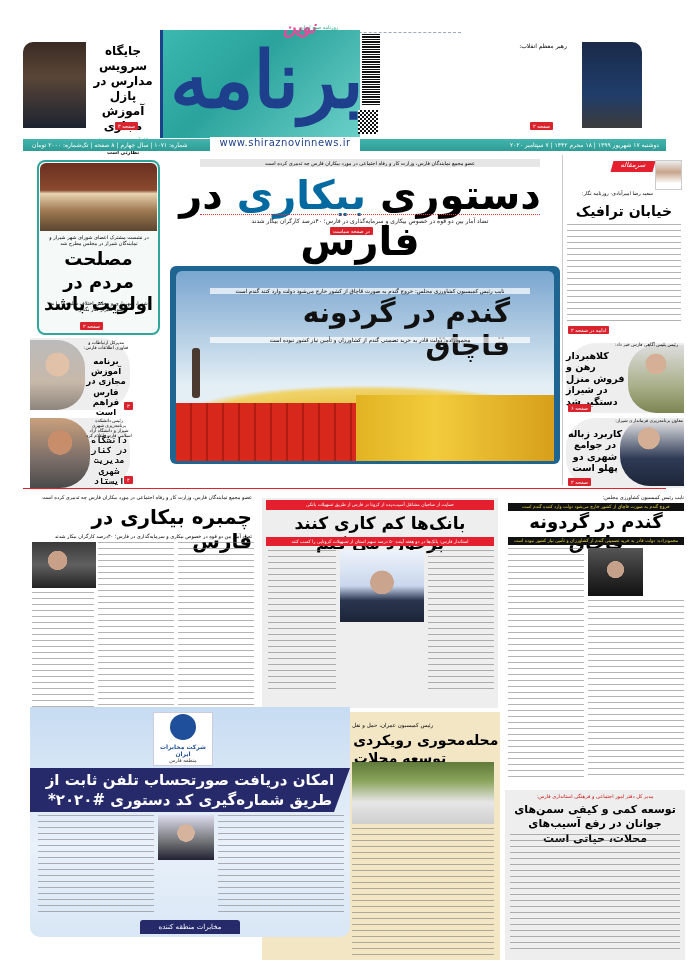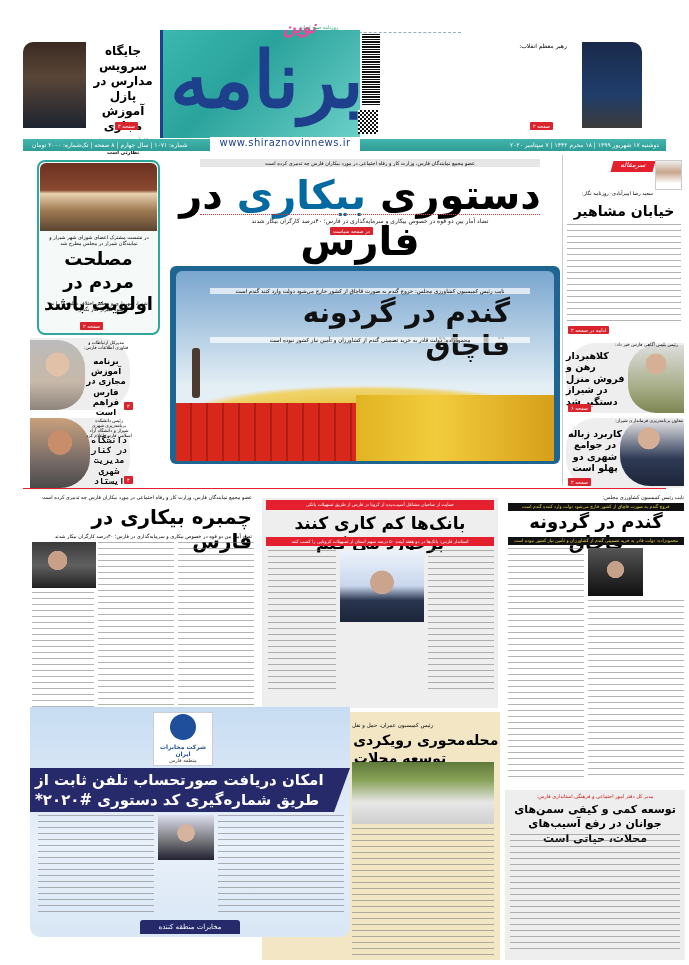--- a/index.html
+++ b/index.html
@@ -132,21 +132,21 @@
   #hood-photo { left: 352px; top: 762px; width: 142px; height: 62px; background: linear-gradient(#5f7a3a,#8aa35a 30%,#e6e6e6 65%,#cfcfcf); }
   #hood-body { left: 352px; top: 828px; width: 142px; height: 128px; }
 
   
   #ad-box { left: 30px; top: 707px; width: 320px; height: 230px; background: linear-gradient(#c7dcf2,#e9f1fa 60%,#d8e6f5); border-radius: 0 0 10px 10px; }
   #ad-logo { left: 153px; top: 712px; width: 60px; height: 54px; background: #fff; border: 1px solid #ccd; }
   #ad-logo-circle { left: 170px; top: 714px; width: 26px; height: 26px; background: #1f4f9a; border-radius: 50%; }
   #ad-logo-name { left: 153px; top: 743px; width: 60px; font-size: 6px; color: #1f4f9a; text-align: center; font-weight: bold; }
   #ad-logo-region { left: 153px; top: 757px; width: 60px; font-size: 5px; color: #333; text-align: center; }
   #ad-banner { left: 30px; top: 768px; width: 320px; height: 44px; background: #262a6a; clip-path: polygon(0 0,100% 0,95% 100%,0 100%); }
-  #ad-title { left: 35px; top: 770px; width: 310px; font-size: 15px; color: #fff; font-weight: bold; text-align: left; line-height: 1.35; }
+  #ad-title { left: 35px; top: 770px; width: 310px; font-size: 15px; color: #fff; font-weight: bold; text-align: center; line-height: 1.35; }
   #ad-photo { left: 158px; top: 815px; width: 56px; height: 45px; background: radial-gradient(circle at 50% 40%,#d6b39c 22%,transparent 23%), linear-gradient(#dde,#444b 60%,#223); }
   #ad-col1 { left: 38px; top: 815px; width: 116px; height: 100px; }
   #ad-col2 { left: 218px; top: 815px; width: 126px; height: 100px; }
   #ad-footer { left: 140px; top: 920px; width: 100px; height: 14px; background: #262a6a; color: #fff; font-size: 7px; text-align: center; line-height: 14px; border-radius: 3px 3px 0 0; }
 </style>
 </head>
 <body>
 
 <div class="abs" id="masthead-dash"></div>
 <div class="abs" id="logo-box"></div>
@@ -191,21 +191,21 @@
 <div class="abs" id="grain-fall"></div>
 <div class="abs" id="worker"></div>
 <div class="abs" id="wheat-kicker">نایب رئیس کمیسیون کشاورزی مجلس: خروج گندم به صورت قاچاق از کشور خارج می‌شود دولت وارد کنند گندم است</div>
 <div class="abs" id="wheat-title">گندم در گردونه قاچاق</div>
 <div class="abs" id="wheat-sub">محمودزاده: دولت قادر به خرید تضمینی گندم از کشاورزان و تأمین نیاز کشور نبوده است</div>
 
 <div class="abs" id="col-right-line"></div>
 <div class="abs" id="editorial-tag">سرمقاله</div>
 <div class="abs photo" id="editorial-photo"></div>
 <div class="abs" id="editorial-author">سعید رضا امیرآبادی- روزنامه نگار:</div>
-<div class="abs" id="editorial-title">خیابان مشاهیر</div>
+<div class="abs" id="editorial-title">خیابان ترافیک</div>
 <div class="abs txt-lines" id="editorial-body"></div>
 <div class="abs ref" id="editorial-ref">ادامه در صفحه ۲</div>
 
 <div class="abs side-card" id="police-card"></div>
 <div class="abs photo" id="police-photo"></div>
 <div class="abs" id="police-kicker">رئیس پلیس آگاهی فارس خبر داد:</div>
 <div class="abs" id="police-title">کلاهبردار رهن و فروش منزل در شیراز دستگیر شد</div>
 <div class="abs ref" id="police-ref">صفحه ۶</div>
 
 <div class="abs side-card" id="waste-card"></div>

